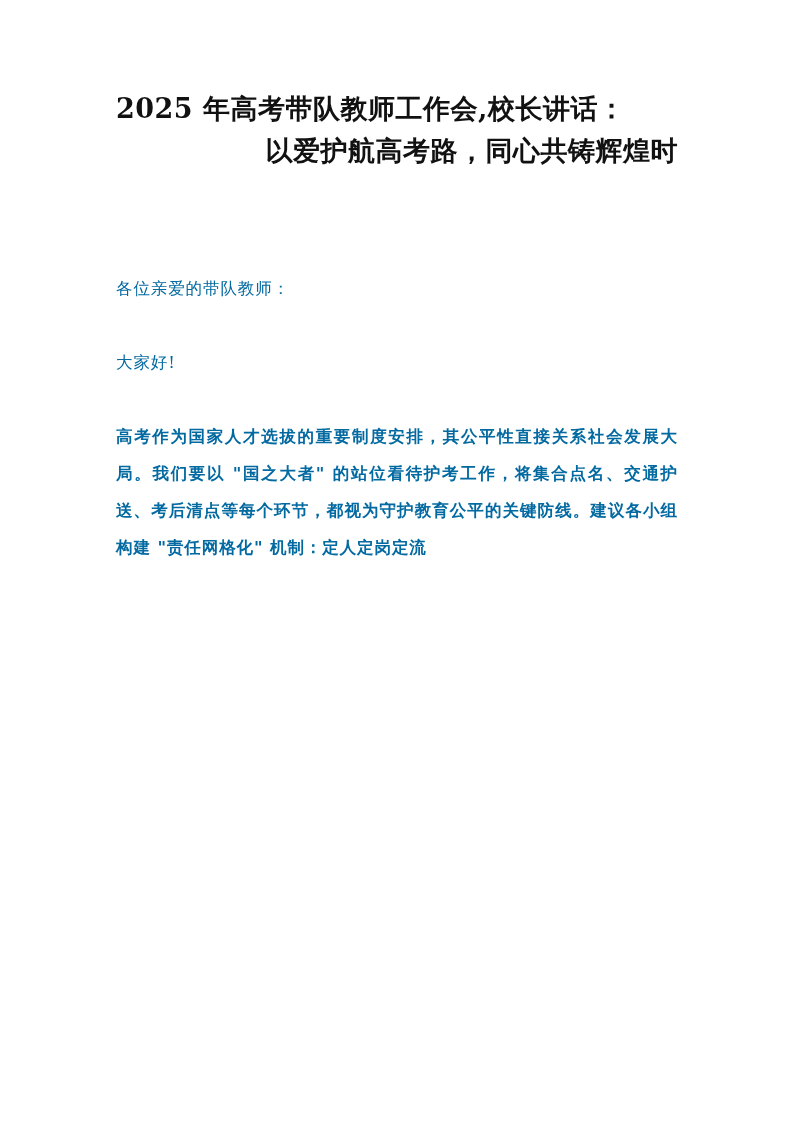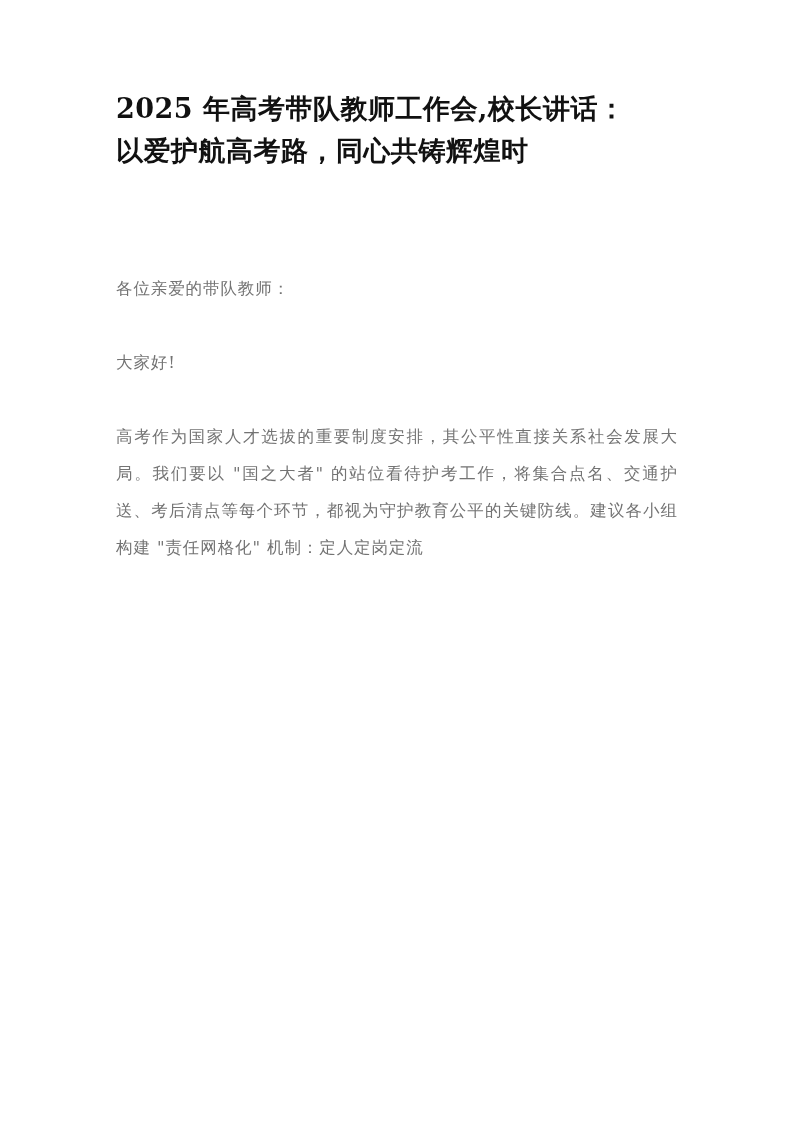--- a/index.html
+++ b/index.html
@@ -36,40 +36,40 @@
     letter-spacing: 0.5px;
     font-family: "DejaVu Serif", "Liberation Serif", serif;
   }
   .doc-title .title-line-1 {
     display: block;
     text-align: left;
     white-space: nowrap;
   }
   .doc-title .title-line-2 {
     display: block;
-    text-align: left;
+    text-align: right;
     white-space: nowrap;
   }
 
   
   .block {
     font-size: 16.5px;
     line-height: 37px;
-    color: #737373;
+    color: #0369a1;
     letter-spacing: 0.9px;
     text-align: justify;
     text-justify: inter-character;
     word-break: break-all;
     font-family: "DejaVu Serif", "Liberation Serif", serif;
   }
   .salutation  { margin-top: 98px; }
   .greeting    { margin-top: 37px; }
   .para-intro  { margin-top: 37px; }
   .heading-1   { margin-top: 37px; }
-  .para-body   { margin-top: 37px; }
+  .para-body   { margin-top: 37px; font-weight: bold; }
 
   .block.justify-all {
     
     text-align-last: left;
   }
 </style>
 </head>
 <body>
 
 <div class="page">

